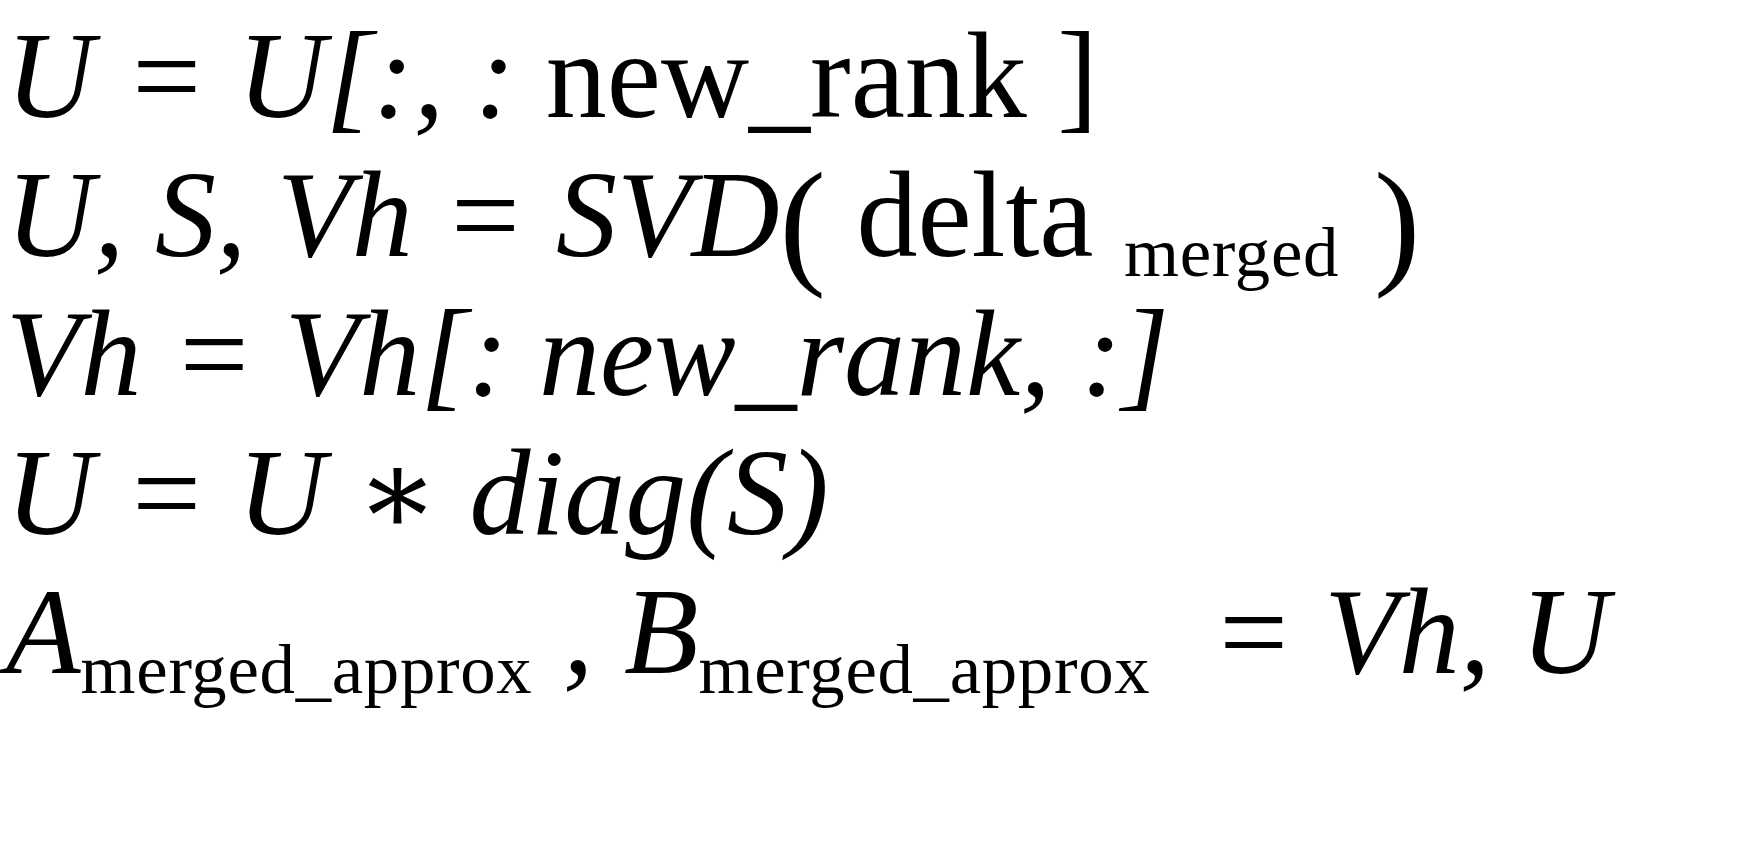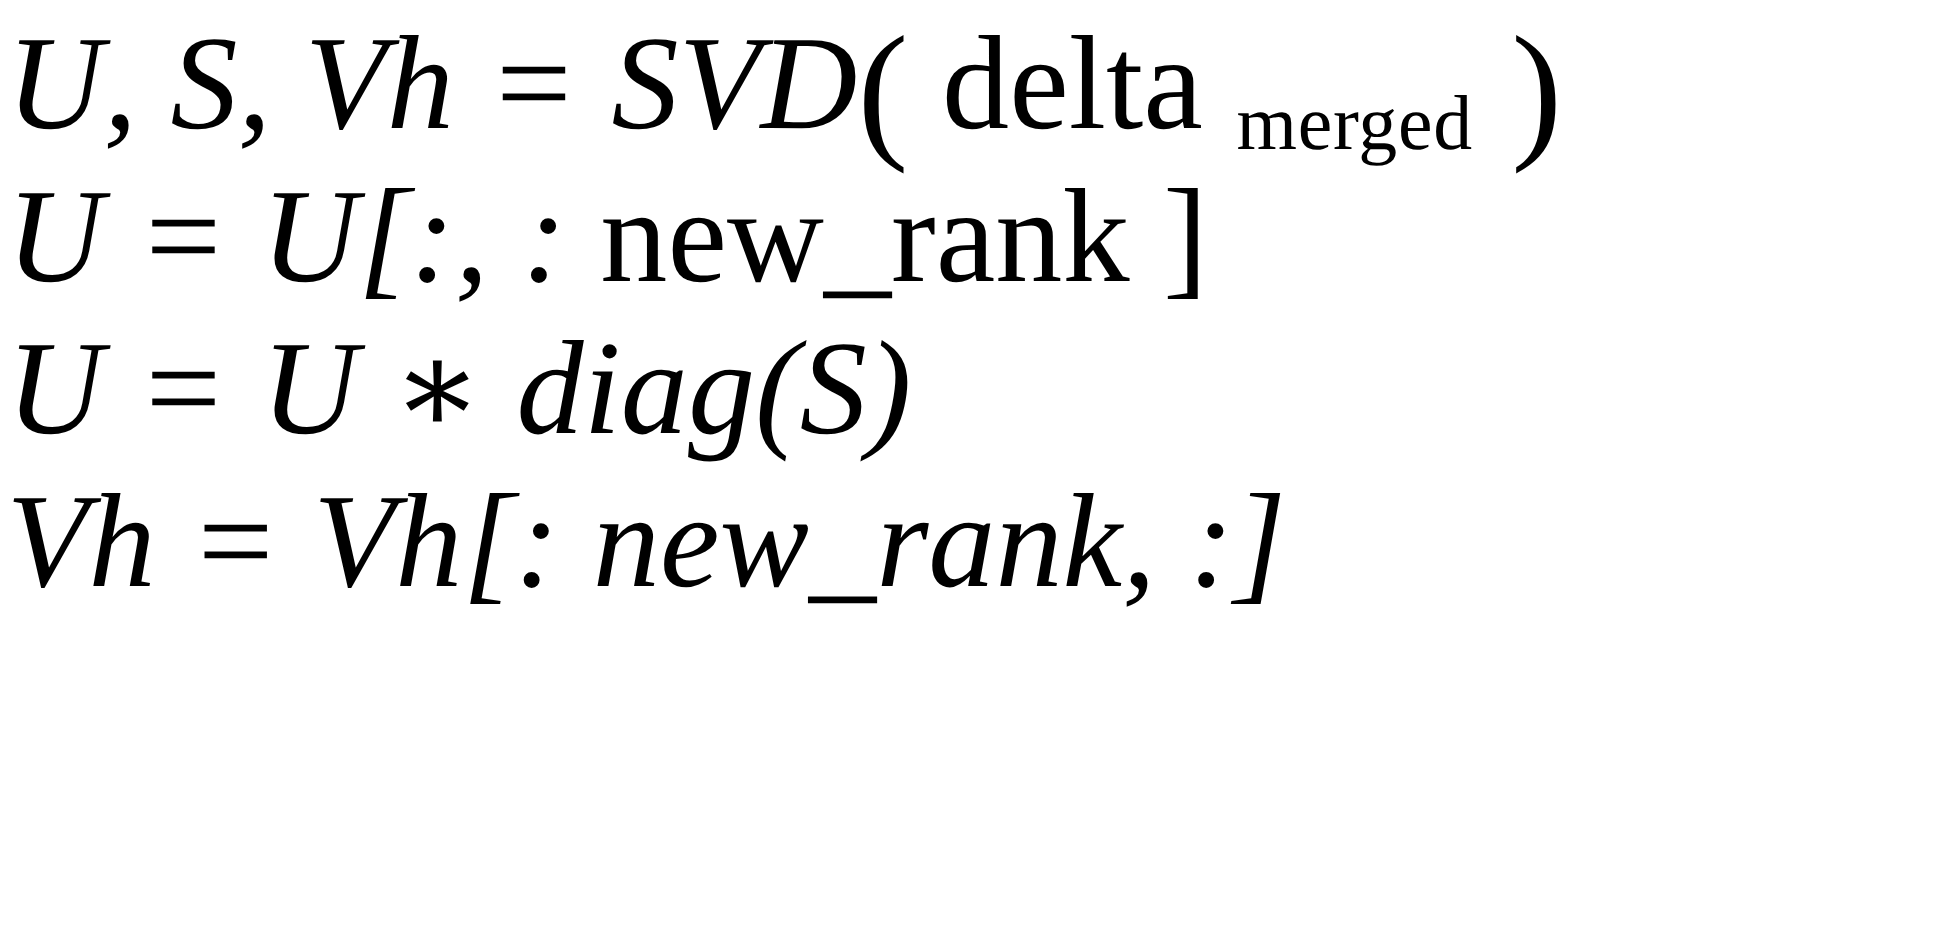--- a/index.html
+++ b/index.html
@@ -35,30 +35,33 @@
     line-height: 0;
     vertical-align: -0.09em;
   }
 </style>
 </head>
 <body>
 
 <div class="formula">
 
   <div class="line">
+    <span class="it">U = U[:, :  </span><span class="rm">new_rank</span><span class="rm"> ]</span>
+  </div>
+
+  <div class="line">
     <span class="it">U, S, Vh = SVD</span><span class="big">(</span><span class="rm"> delta </span><span class="sub">merged</span><span class="big"> )</span>
   </div>
 
+
   <div class="line">
-    <span class="it">U = U[:, :  </span><span class="rm">new_rank</span><span class="rm"> ]</span>
+    <span class="it">Vh = Vh[: new_rank, :]</span>
   </div>
-
 
   <div class="line">
     <span class="it">U = U ∗ diag(S)</span>
   </div>
 
   <div class="line">
-    <span class="it">Vh = Vh[: new_rank, :]</span>
+    <span class="it">A</span><span class="sub">merged_approx</span><span class="it"> , B</span><span class="sub">merged_approx</span><span class="it"> &nbsp;= Vh, U</span>
   </div>
-
 
 </div>
 
 </body></html>

